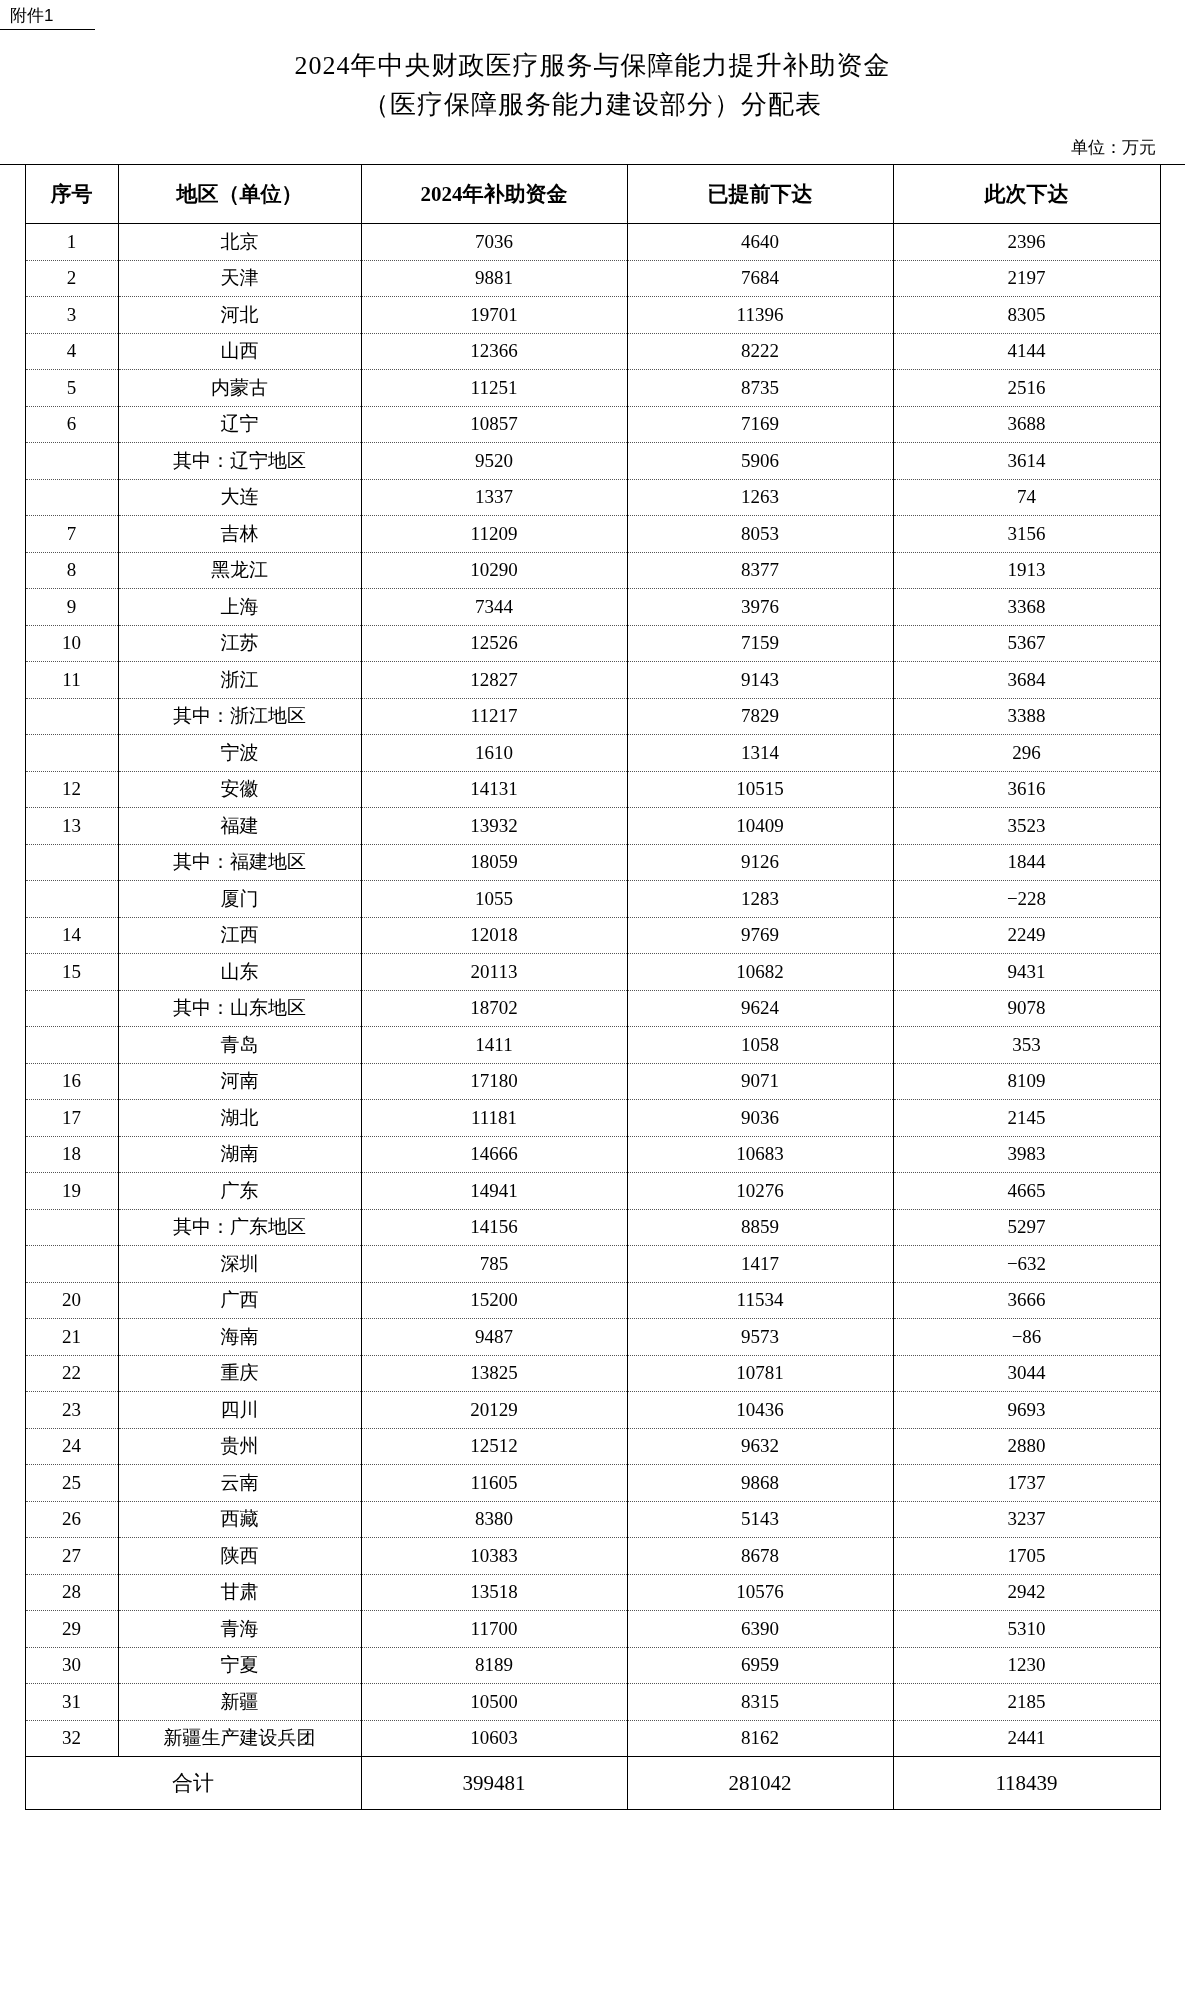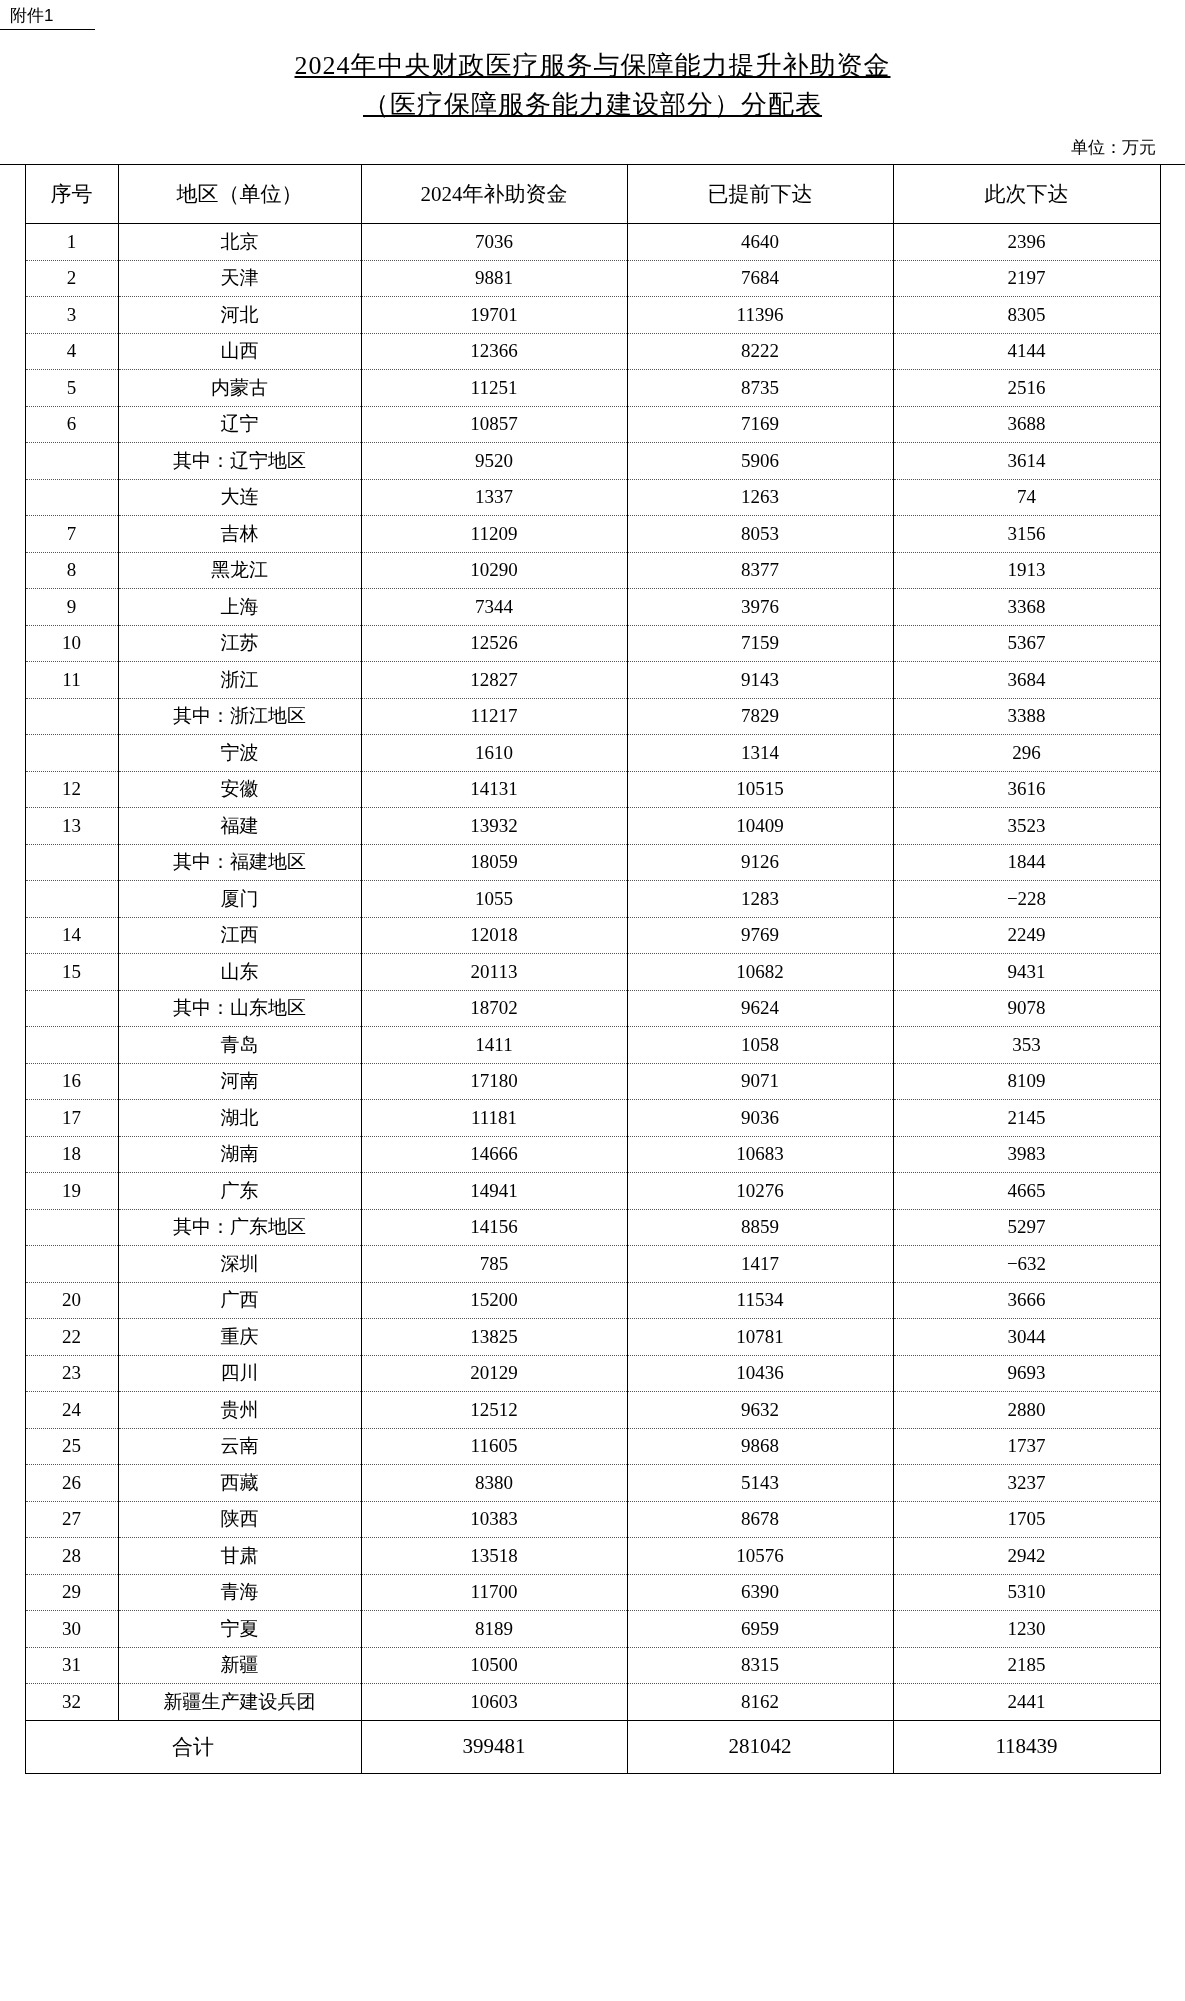--- a/index.html
+++ b/index.html
@@ -31,21 +31,20 @@
     text-align: center;
     padding-top: 16px;
     padding-bottom: 4px;
   }
   .title-line {
     font-size: 26px;
     font-weight: normal;
     letter-spacing: 1px;
     line-height: 1.5;
     font-family: "Liberation Serif", "DejaVu Serif", serif;
-    text-decoration: underline;
   }
   .unit-row {
     text-align: right;
     font-size: 17px;
     padding: 8px 29px 5px 0;
     border-bottom: 1.5px solid #000;
   }
   table.main {
     border-collapse: collapse;
     width: 1135px;
@@ -53,21 +52,21 @@
     table-layout: fixed;
   }
   table.main col.c0 { width: 93px; }
   table.main col.c1 { width: 243px; }
   table.main col.c2 { width: 266px; }
   table.main col.c3 { width: 266px; }
   table.main col.c4 { width: 267px; }
 
   table.main th {
     font-size: 21px;
-    font-weight: normal;
+    font-weight: bold;
     text-align: center;
     height: 56px;
     border-left: 1.5px solid #000;
     border-right: 1.5px solid #000;
     border-bottom: 1.5px solid #000;
     border-top: none;
   }
   table.main th:first-child { border-left: 1.5px solid #000; }
 
   table.main td {
@@ -327,20 +326,27 @@
           <td class="num">−632</td>
         </tr>
       <tr>
           <td>20</td>
           <td>广西</td>
           <td class="num">15200</td>
           <td class="num">11534</td>
           <td class="num">3666</td>
         </tr>
       <tr>
+          <td>21</td>
+          <td>海南</td>
+          <td class="num">9487</td>
+          <td class="num">9573</td>
+          <td class="num">−86</td>
+        </tr>
+      <tr>
           <td>22</td>
           <td>重庆</td>
           <td class="num">13825</td>
           <td class="num">10781</td>
           <td class="num">3044</td>
         </tr>
       <tr>
           <td>23</td>
           <td>四川</td>
           <td class="num">20129</td>

